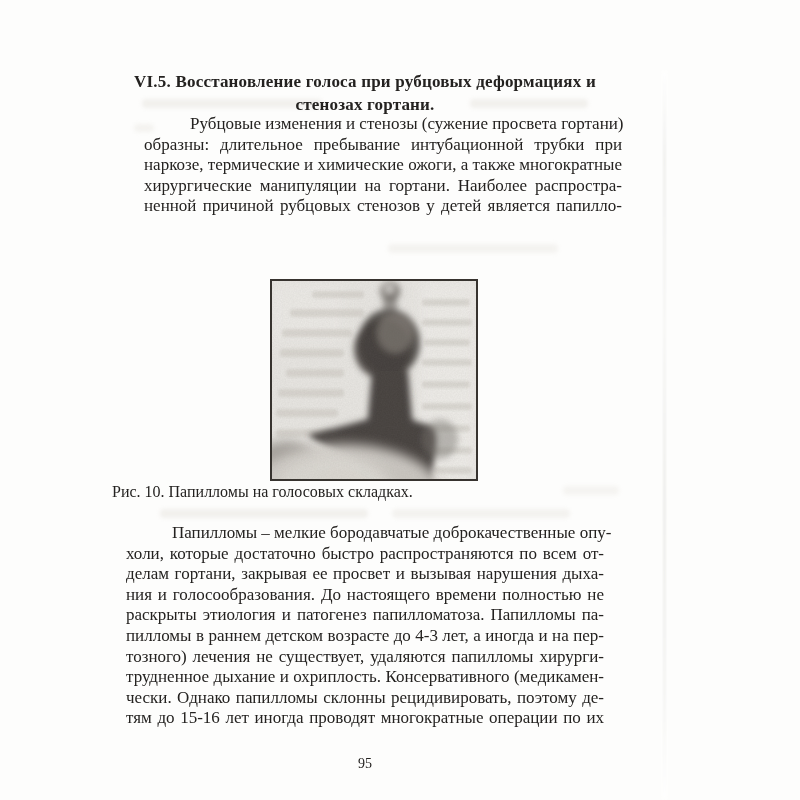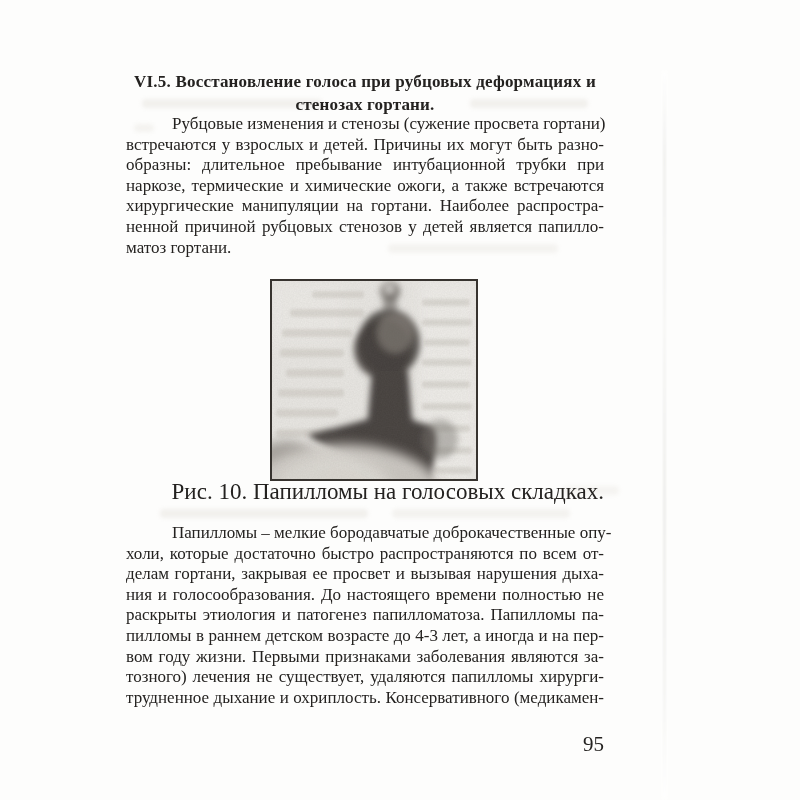--- a/index.html
+++ b/index.html
@@ -24,40 +24,40 @@
   }
   .heading{
     position:absolute;left:126px;top:70px;width:478px;
     font-size:17px;font-weight:bold;line-height:23px;text-align:center;
     letter-spacing:.2px;
   }
   .para{
     position:absolute;left:126px;width:478px;
     font-size:17px;line-height:20.6px;
   }
-  .para1{top:114px;}
+  .para1{top:114px;margin-left:18px;}
   .para2{top:523px;}
   .line{
     white-space:nowrap;
     text-align:justify;
     text-align-last:justify;
   }
   .line.first{text-indent:46px;}
   .line.plain{text-align-last:left;}
   .photo-frame{
     position:absolute;left:270px;top:279px;width:208px;height:202px;
     border:2px solid #37332f;box-sizing:border-box;background:#eae8e4;
   }
   .caption{
-    position:absolute;left:126px;top:482px;width:478px;
-    font-size:23px;line-height:20px;text-align:right;
+    position:absolute;left:112px;top:482px;width:478px;
+    font-size:16px;line-height:20px;text-align:left;
   }
   .page-number{
-    position:absolute;left:126px;top:732px;width:478px;
-    font-size:21px;text-align:right;
+    position:absolute;left:126px;top:756px;width:478px;
+    font-size:14px;text-align:center;
   }
 </style>
 </head>
 <body>
 
 <div class="page">
 
   <div class="edge-line"></div>
 
   <div class="ghost" style="left:142px;top:99px;width:180px;height:9px;"></div>
@@ -68,26 +68,24 @@
   <div class="ghost" style="left:160px;top:509px;width:208px;height:9px;"></div>
   <div class="ghost" style="left:392px;top:509px;width:178px;height:9px;opacity:.42;"></div>
 
   <div class="heading">
     <div>VI.5. Восстановление голоса при рубцовых деформациях и</div>
     <div>стенозах гортани.</div>
   </div>
 
   <div class="para para1">
     <div class="line first">Рубцовые изменения и стенозы (сужение просвета гортани)</div>
-    <div class="line">встречаются у взрослых и детей. Причины их могут быть разно-</div>
     <div class="line">образны: длительное пребывание интубационной трубки при</div>
-    <div class="line">наркозе, термические и химические ожоги, а также встречаются</div>
+    <div class="line">наркозе, термические и химические ожоги, а также многократные</div>
     <div class="line">хирургические манипуляции на гортани. Наиболее распростра-</div>
     <div class="line">ненной причиной рубцовых стенозов у детей является папилло-</div>
-    <div class="line plain">матоз гортани.</div>
   </div>
 
   <div class="photo-frame">
     <svg width="204" height="198" viewBox="0 0 204 198">
       <defs>
         <filter id="b3" x="-40%" y="-40%" width="180%" height="180%">
             <feGaussianBlur stdDeviation="3.2"></feGaussianBlur>
           </filter>
         <filter id="b6" x="-60%" y="-60%" width="220%" height="220%">
             <feGaussianBlur stdDeviation="6"></feGaussianBlur>
@@ -153,20 +151,21 @@
 
   <div class="caption">Рис. 10. Папилломы на голосовых складках.</div>
 
   <div class="para para2">
     <div class="line first">Папилломы – мелкие бородавчатые доброкачественные опу-</div>
     <div class="line">холи, которые достаточно быстро распространяются по всем от-</div>
     <div class="line">делам гортани, закрывая ее просвет и вызывая нарушения дыха-</div>
     <div class="line">ния и голосообразования. До настоящего времени полностью не</div>
     <div class="line">раскрыты этиология и патогенез папилломатоза. Папилломы па-</div>
     <div class="line">пилломы в раннем детском возрасте до 4-3 лет, а иногда и на пер-</div>
-    <div class="line">вом году жизни. Первыми признаками заболевания являются за-</div>
     <div class="line">тозного) лечения не существует, удаляются папилломы хирурги-</div>
     <div class="line">трудненное дыхание и охриплость. Консервативного (медикамен-</div>
+    <div class="line">чески. Однако папилломы склонны рецидивировать, поэтому де-</div>
+    <div class="line">тям до 15-16 лет иногда проводят многократные операции по их</div>
   </div>
 
   <div class="page-number">95</div>
 
 </div>
 
 </body></html>

